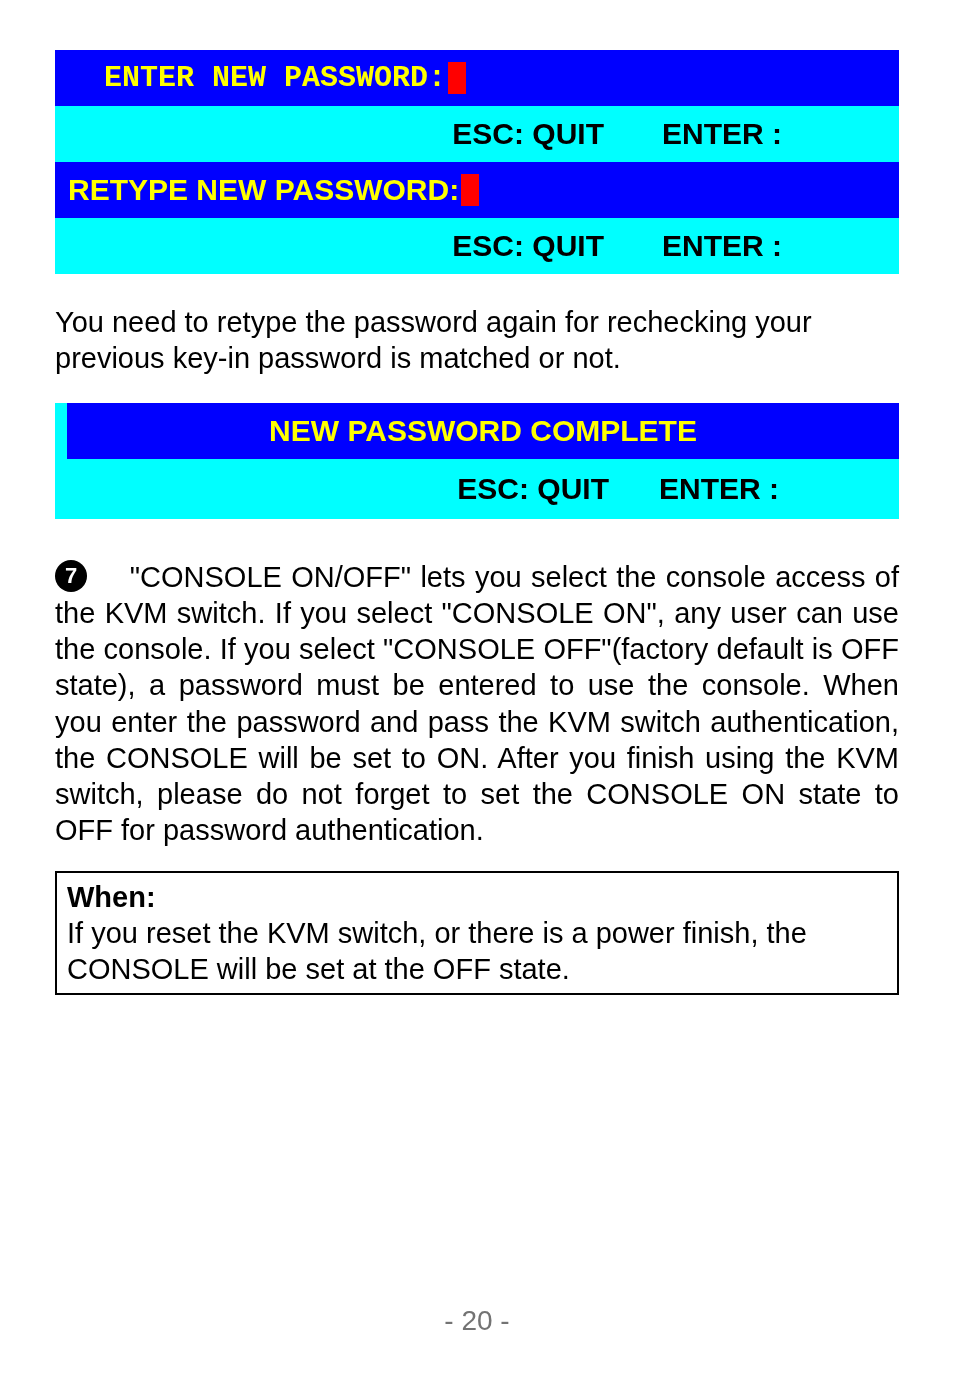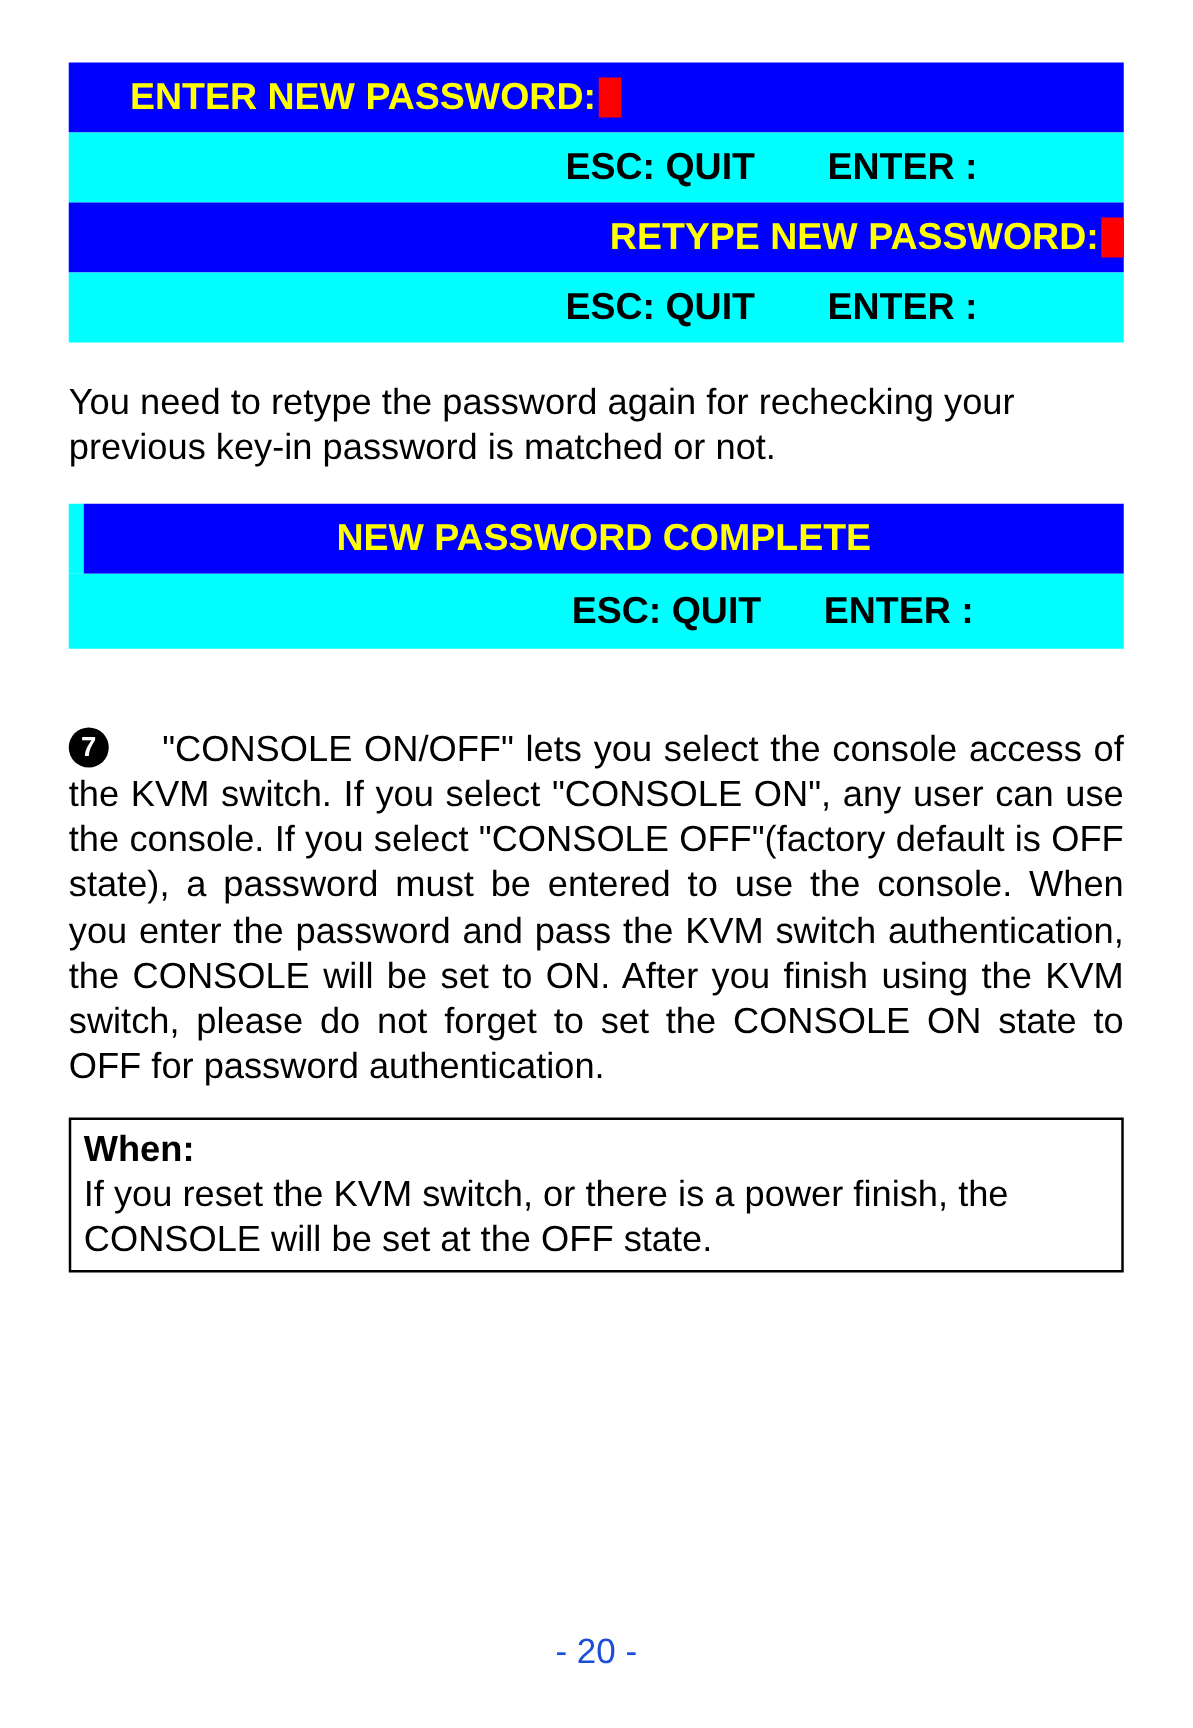--- a/index.html
+++ b/index.html
@@ -23,20 +23,21 @@
       display: flex;
       align-items: center;
       height: 56px;
     }
     .blue-row {
       background: #0000FF;
       color: #FFFF00;
       font-weight: bold;
       font-size: 30px;
       padding-left: 49px;
+      font-family: Liberation Mono, monospace;
     }
     .cursor-red {
       display: inline-block;
       width: 18px;
       height: 32px;
       background: #FF0000;
       margin-left: 2px;
       vertical-align: middle;
     }
     .cyan-row {
@@ -56,32 +57,31 @@
       width: 285px;
       text-align: left;
       padding-left: 48px;
     }
     .retype-row {
       background: #0000FF;
       color: #FFFF00;
       font-weight: bold;
       font-size: 30px;
       padding-left: 13px;
-      justify-content: flex-end;
     }
     .body-text {
       font-size: 29px;
       color: #000000;
       line-height: 1.25;
       margin-bottom: 26px;
       margin-top: 28px;
     }
     .osd-box-2 {
       width: 100%;
-      margin-bottom: 63px;
+      margin-bottom: 40px;
     }
     .complete-row {
       background: #0000FF;
       color: #FFFF00;
       font-weight: bold;
       font-size: 30px;
       text-align: center;
       height: 56px;
       line-height: 56px;
     }
@@ -140,21 +140,21 @@
     .note-label {
       font-weight: bold;
     }
     .page-number {
       position: absolute;
       bottom: 45px;
       left: 0;
       right: 0;
       text-align: center;
       font-size: 28px;
-      color: #1d4ed8;
+      color: #737373;
     }
   </style>
 </head>
 <body>
 
 <div class="osd-box-1">
   <div class="osd-row blue-row">
     <span>ENTER NEW PASSWORD:</span>
     <span class="cursor-red"></span>
   </div>

